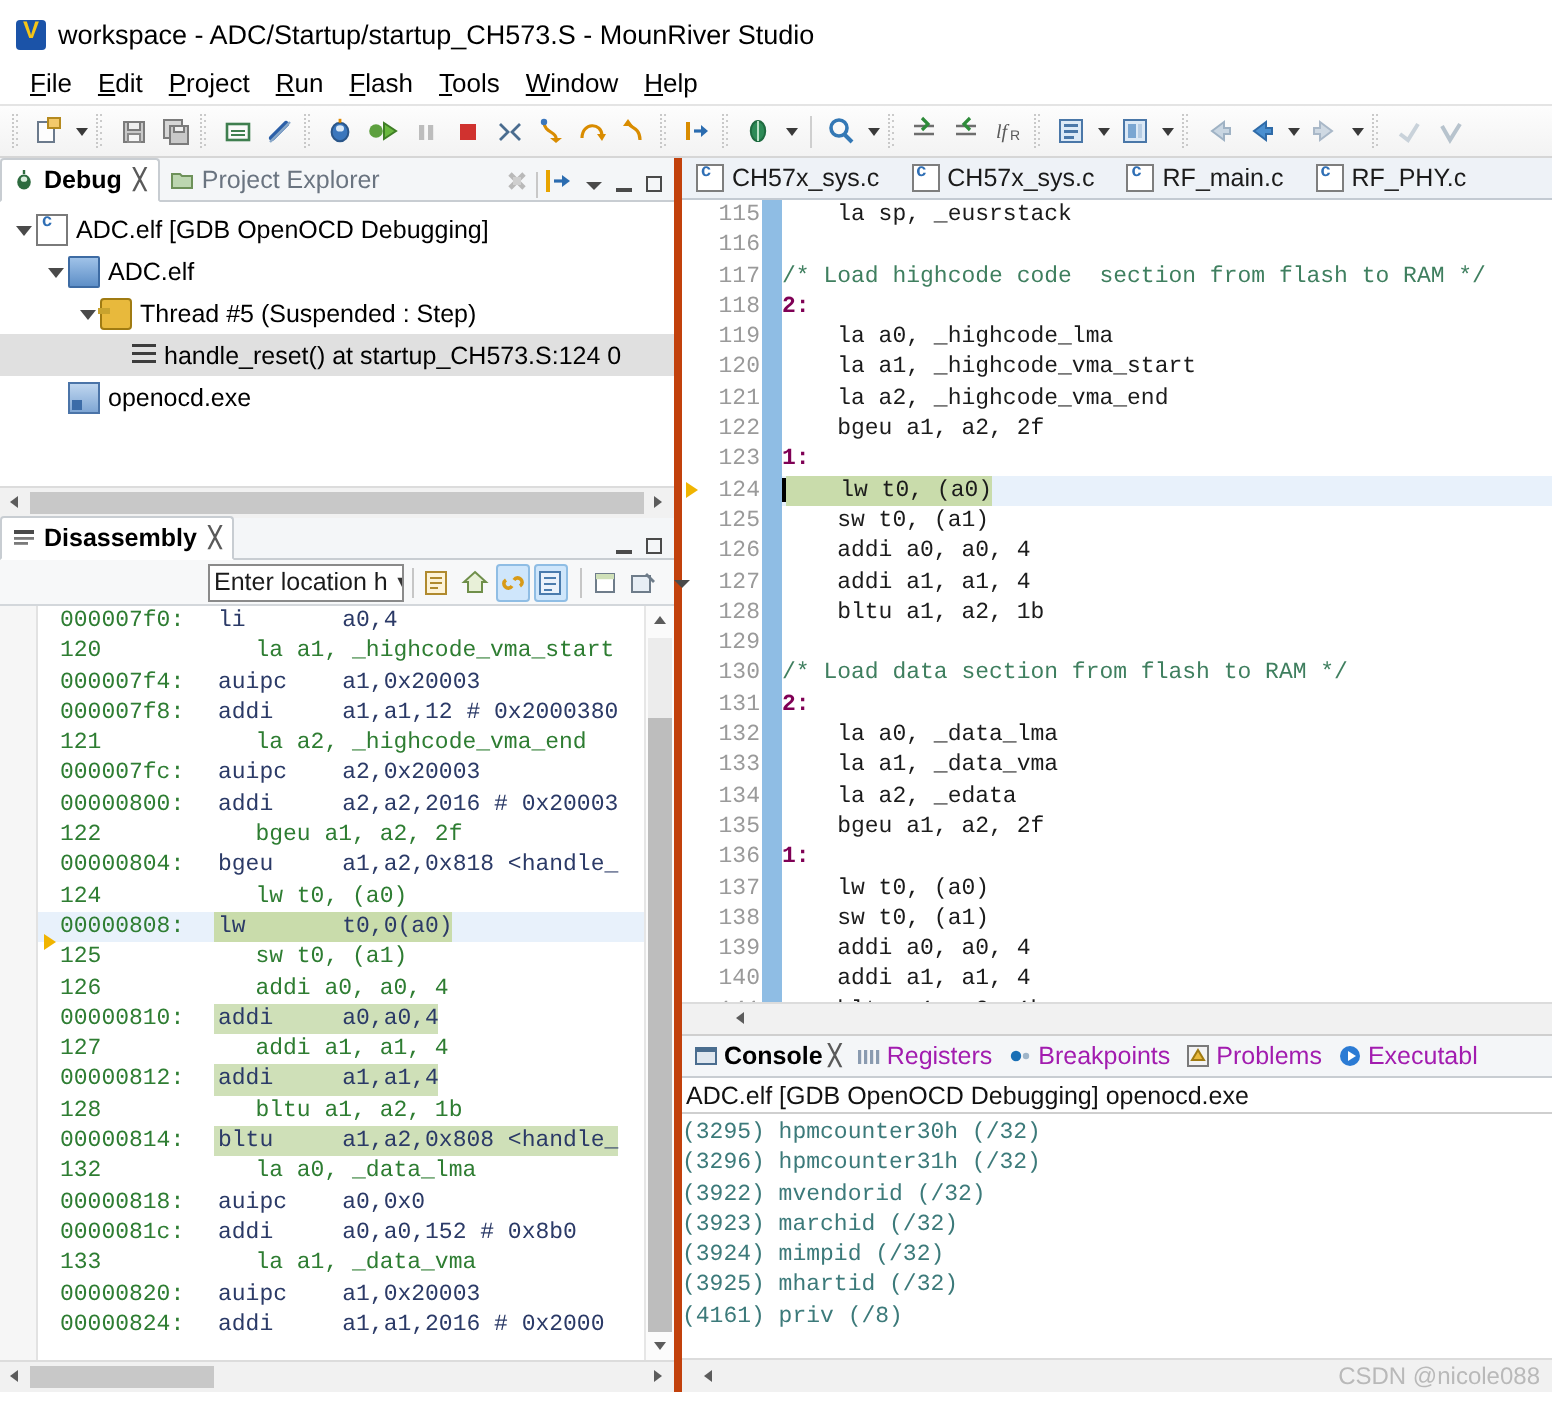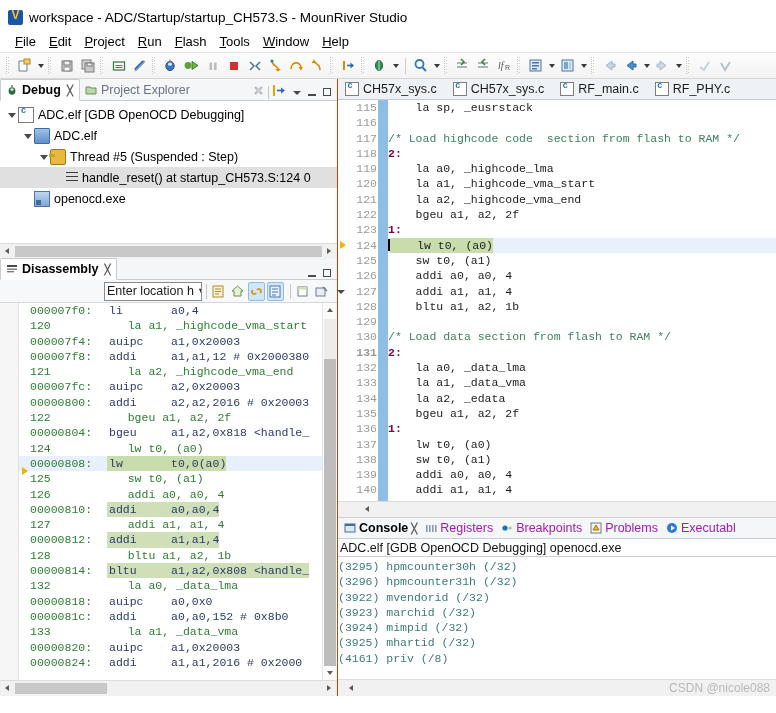--- a/index.html
+++ b/index.html
@@ -50,21 +50,21 @@
   .tb-arrow::after{content:"";border-left:3.5px solid transparent;border-right:3.5px solid transparent;
     border-top:4px solid #3a3a3a;display:block;}
   .tb-sep{width:1px;height:16px;background:#cfcfcf;margin:0 4px;}
 
   
   .ic{display:block;}
 
   
   #main{display:flex;height:617px;justify-content:flex-end;}
   #left{width:337px;display:flex;flex-direction:column;}
-  #right{width:439px;display:flex;flex-direction:column;border-left:1px solid #c2410c;}
+  #right{width:439px;display:flex;flex-direction:column;border-left:4px solid #c2410c;}
 
   
   .view{display:flex;flex-direction:column;background:#fff;}
   .view-tabbar{
     height:21px;display:flex;align-items:flex-end;
     background:#f4f6f8;border-bottom:1px solid #c8cdd2;
     position:relative;
   }
   .vtab{
     display:flex;align-items:center;gap:4px;height:20px;padding:0 6px 0 5px;
@@ -616,21 +616,21 @@
             <div class="eline" style="display: block;">121</div>
             <div class="eline" style="display: block;">122</div>
             <div class="eline" style="display: block;">123</div>
             <div class="eline" style="display: block;">124</div>
             <div class="eline" style="display: block;">125</div>
             <div class="eline" style="display: block;">126</div>
             <div class="eline" style="display: block;">127</div>
             <div class="eline" style="display: block;">128</div>
             <div class="eline" style="display: block;">129</div>
             <div class="eline" style="display: block;">130</div>
-            <div class="eline" style="display: block; font-weight: bold;">131</div>
+            <div class="eline" style="display: block;">131</div>
             <div class="eline" style="display: block;">132</div>
             <div class="eline" style="display: block;">133</div>
             <div class="eline" style="display: block;">134</div>
             <div class="eline" style="display: block;">135</div>
             <div class="eline" style="display: block;">136</div>
             <div class="eline" style="display: block;">137</div>
             <div class="eline" style="display: block;">138</div>
             <div class="eline" style="display: block;">139</div>
             <div class="eline" style="display: block;">140</div>
             <div class="eline" style="display: block;">141</div>

